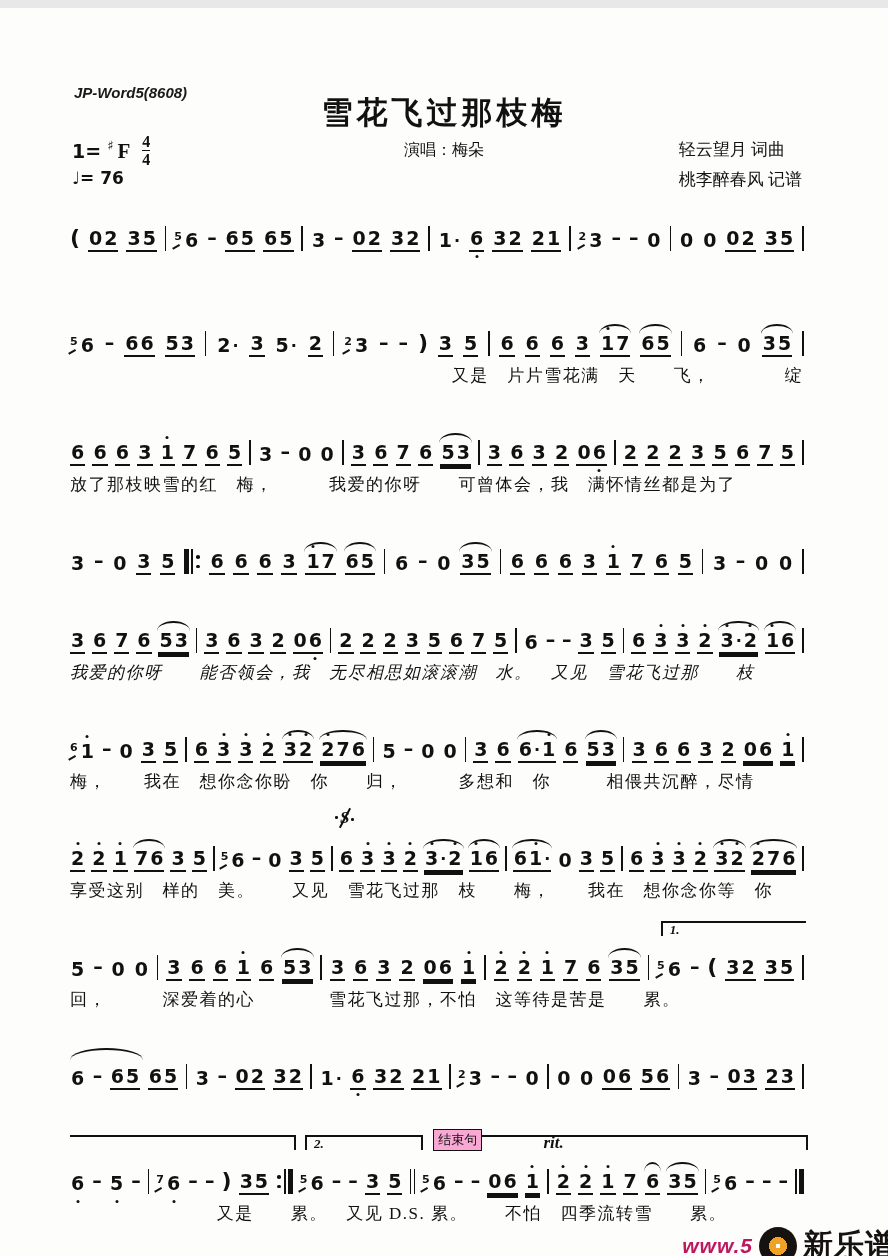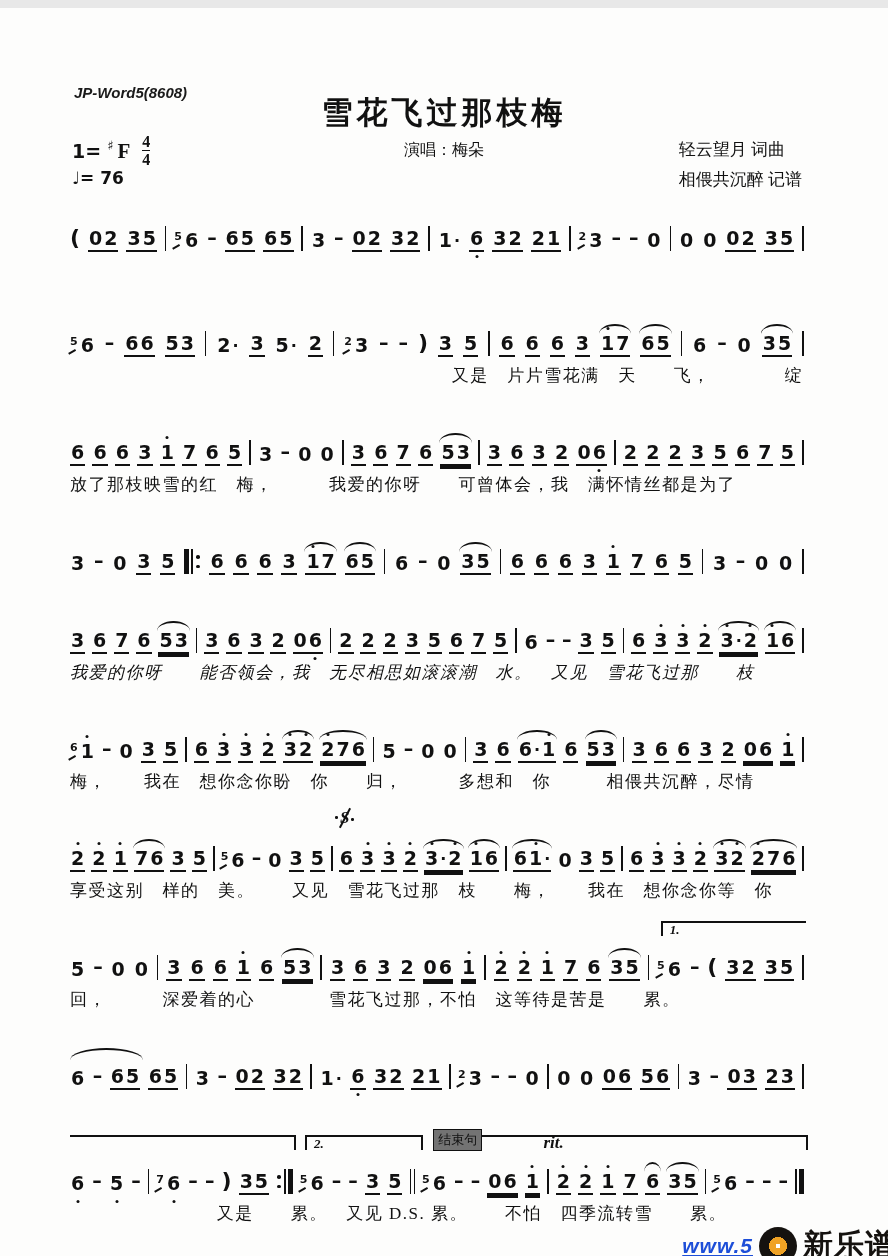--- a/index.html
+++ b/index.html
@@ -41,48 +41,48 @@
   .bl1{width:1.5px;height:25px;background:#111;margin-bottom:1px;}
   .bl3{width:4.5px;height:25px;background:#111;margin-bottom:1px;}
   .rdots{display:inline-flex;flex-direction:column;gap:6px;margin:0 1px 7px;}
   .rdots i{width:3.5px;height:3.5px;border-radius:50%;background:#111;}
   .lyr{font:17px "Liberation Serif",serif;margin-top:7px;white-space:pre;letter-spacing:1.5px;}
   .ann-bracket{position:absolute;height:13px;border-top:2px solid #111;}
   .ann-bracket.bl{border-left:2px solid #111;}
   .ann-bracket.br{border-right:2px solid #111;}
   .ann-bracket .vlab{position:absolute;top:0;left:7px;font:italic bold 13px "Liberation Serif",serif;line-height:1;}
   .ann-bracket .vlab.boxed{font:13px "Liberation Serif",serif;font-style:normal;border:1.5px solid #111;
-       padding:1px 4px;top:-8px;left:-2px;background:#737373;}
+       padding:1px 4px;top:-8px;left:-2px;background:#f9a8d4;}
   .ann-text{position:absolute;font:italic bold 17px "Liberation Serif",serif;}
   .ann-segno{position:absolute;width:14px;height:20px;}
   .ann-segno .sS{position:absolute;left:2px;top:0;font:bold italic 17px "Liberation Serif",serif;}
   .ann-segno::before{content:"";position:absolute;left:6px;top:-1px;width:1.8px;height:22px;background:#111;transform:rotate(28deg);}
   .ann-segno::after{content:"";position:absolute;left:-3px;top:8px;width:2.6px;height:2.6px;border-radius:50%;background:#111;
        box-shadow:16px 2px 0 #111;}
   .warc{position:absolute;height:10px;border-top:2px solid #111;border-radius:50% 50% 0 0/100% 100% 0 0;}
   .footer{position:absolute;top:1132px;left:70px;right:84px;display:flex;justify-content:space-between;
           font:15px "Liberation Serif",serif;}
   .logo{position:absolute;right:-8px;bottom:-2px;display:flex;align-items:center;gap:6px;}
-  .logo .www{font:italic bold 21px "Liberation Sans",sans-serif;color:#1d4ed8;letter-spacing:1px;text-decoration:underline;}
+  .logo .www{font:italic bold 21px "Liberation Sans",sans-serif;color:#be185d;letter-spacing:1px;}
   .logo .disc{width:38px;height:38px;border-radius:50%;
       background:radial-gradient(circle at 50% 50%, #fff 0 2.5px, #f0a224 2.5px 9px, #15120f 9px 19px);}
   .logo .brand{font:bold 30px "Liberation Sans",sans-serif;color:#15120f;letter-spacing:1px;}
 </style>
 </head>
 <body>
 
 <div class="page">
   <div class="gen-label">JP-Word5(8608)</div>
 
   <div class="hdr">
     <div class="title">雪花飞过那枝梅</div>
     <div class="singer">演唱：梅朵</div>
     <div class="credits">
       <div>轻云望月 词曲</div>
-      <div>相偎共沉醉 记谱</div>
+      <div>桃李醉春风 记谱</div>
     </div>
     <div class="keysig">
       <span>1=</span>
         <span class="sharp">♯</span>
         <span class="letter">F</span>
       <span class="meter">
         <span class="num">4</span>
         <span class="den">4</span>
       </span>
     </div>

